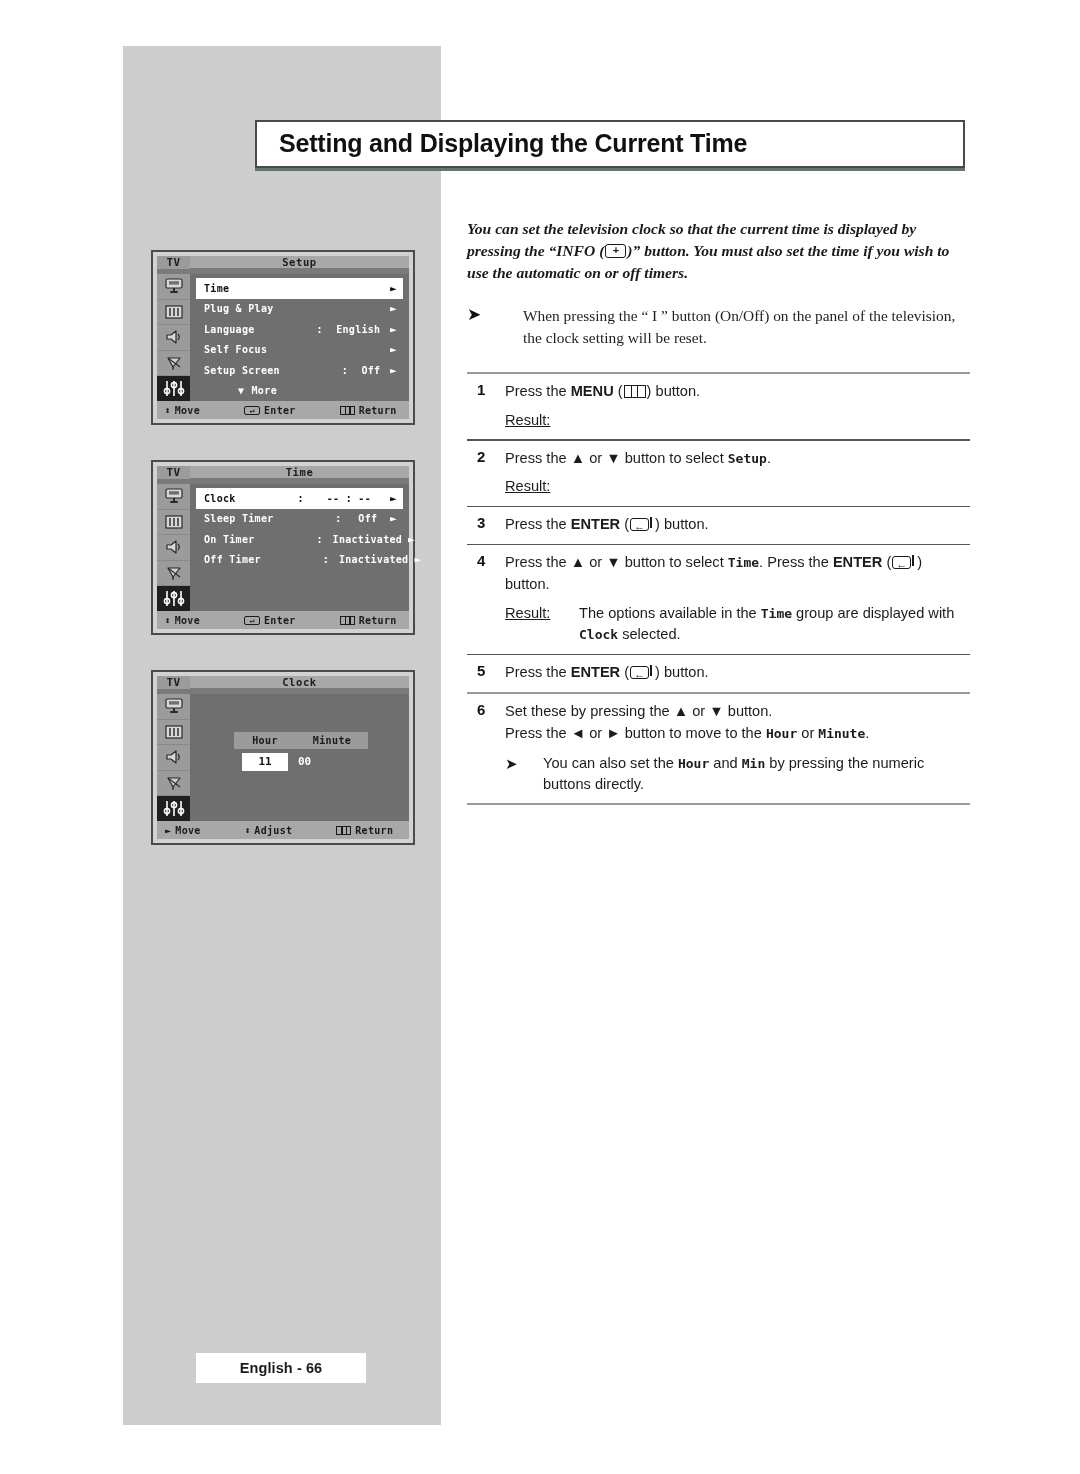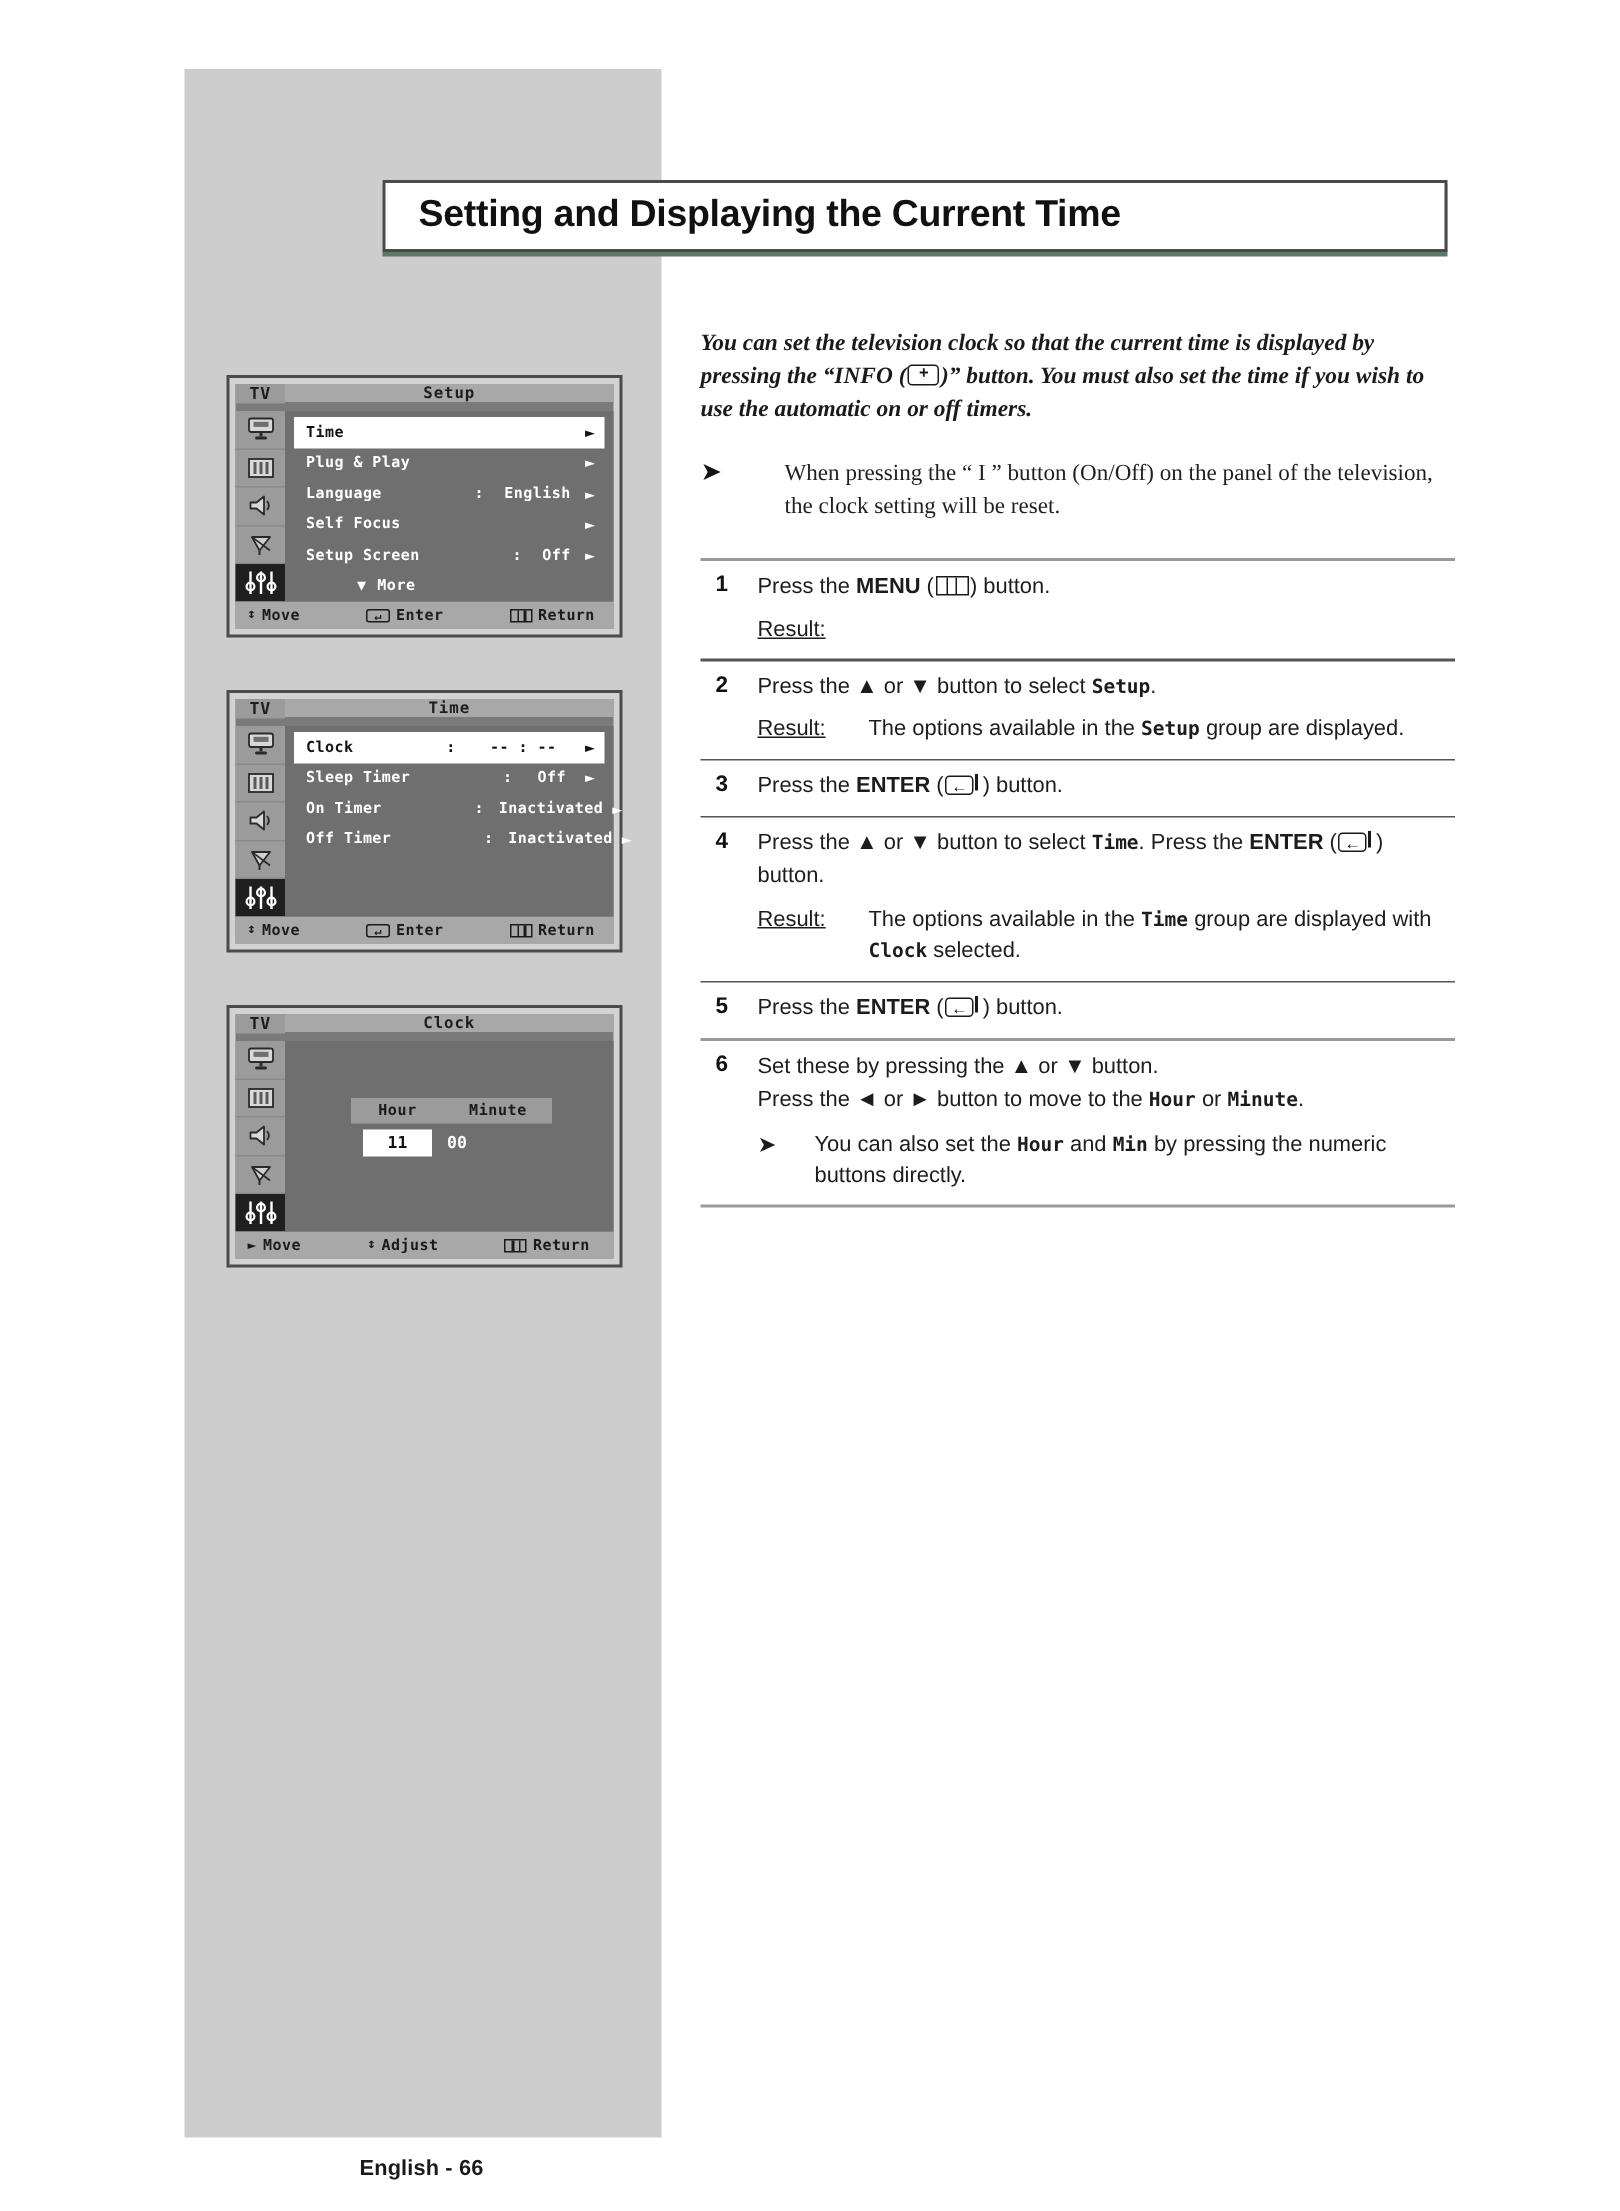--- a/index.html
+++ b/index.html
@@ -44,21 +44,21 @@
     font-size: 25px;
     font-weight: bold;
     color: #111111;
     letter-spacing: -0.2px;
     white-space: nowrap;
   }
 
   .footer-box {
     position: absolute;
     left: 196px;
-    top: 1431px;
+    top: 1353px;
     width: 170px;
     height: 30px;
     background: #ffffff;
     display: flex;
     align-items: center;
     justify-content: center;
   }
   .footer-box .footer-text {
     font-size: 14.5px;
     font-weight: bold;
@@ -772,21 +772,20 @@
   </div>
 
   <div class="rule dark"></div>
 
   <div class="step">
     <div class="step-num">2</div>
     <div class="step-body">
       <div class="step-line"><span>Press the ▲ or ▼ button to select </span><span class="mono">Setup</span><span>.</span></div>
       <div class="result-line">
         <span class="result-label">Result:</span>
-        <span class="result-text"><span>The options available in the </span><span class="mono">Setup</span><span> group are displayed.</span></span>
       </div>
     </div>
   </div>
 
   <div class="rule dark"></div>
 
   <div class="step">
     <div class="step-num">3</div>
     <div class="step-body">
       <div class="step-line"><span>Press the </span><span class="bold">ENTER</span><span> (</span><span class="ico ico-enter"><span class="box"></span><span class="ret">←</span><span class="tail"></span></span><span>) button.</span></div>

